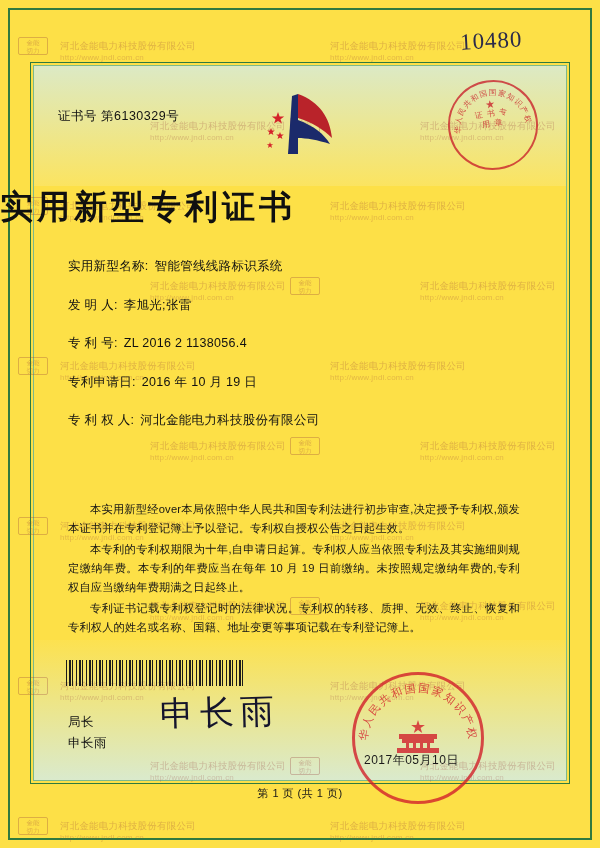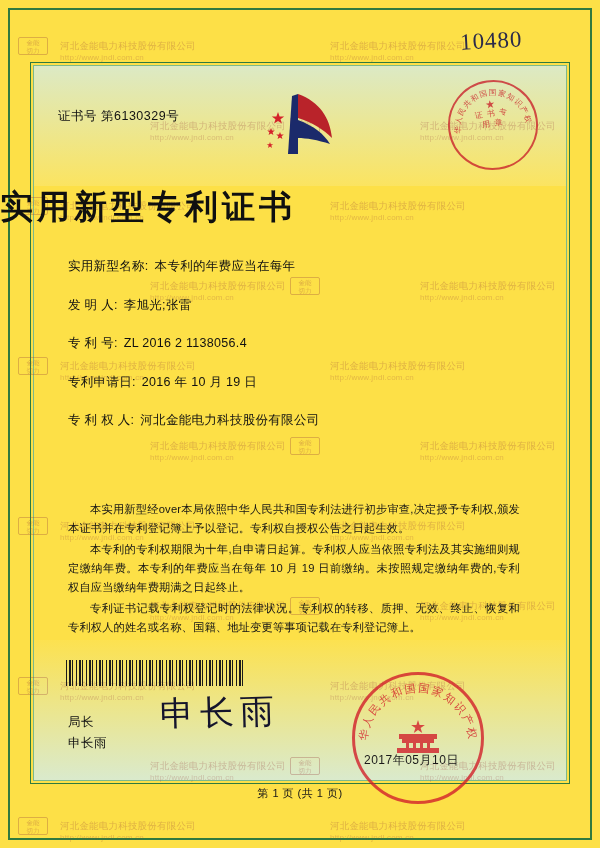--- a/index.html
+++ b/index.html
@@ -349,21 +349,21 @@
       <span>证 书 专</span><br>
       <span>用 章</span>
     </div>
   </div>
 
   <div class="doc-title">实用新型专利证书</div>
 
   <div class="fields">
     <div class="field-row">
       <span class="field-label">实用新型名称:</span>
-      <span class="field-value">本专利的年费应当在每年</span>
+      <span class="field-value">智能管线线路标识系统</span>
     </div>
     <div class="field-row">
       <span class="field-label">发 明 人:</span>
       <span class="field-value">李旭光;张雷</span>
     </div>
     <div class="field-row">
       <span class="field-label">专 利 号:</span>
       <span class="field-value">ZL 2016 2 1138056.4</span>
     </div>
     <div class="field-row">

